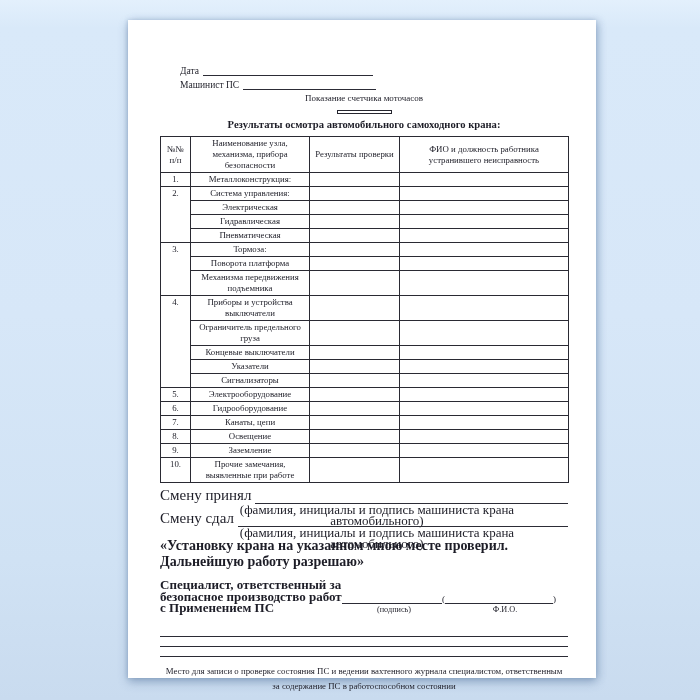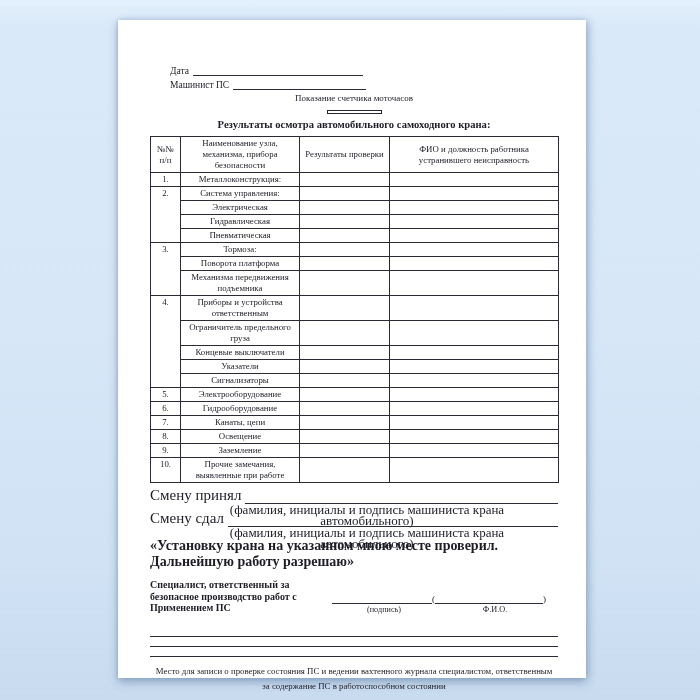--- a/index.html
+++ b/index.html
@@ -3,21 +3,21 @@
 <meta charset="utf-8">
 <style>
   html, body { margin: 0; padding: 0; }
   body {
     width: 700px; height: 700px; overflow: hidden; position: relative;
     background: linear-gradient(180deg, #e3f0fc 0%, #d9e9f9 4%, #d7e7f8 45%, #d0e2f4 80%, #c9dbef 100%);
     font-family: "Liberation Serif", "DejaVu Serif", serif;
     color: #1d1d27;
   }
   .paper {
-    position: absolute; left: 118px; top: 20px; width: 468px; height: 658px;
+    position: absolute; left: 128px; top: 20px; width: 468px; height: 658px;
     background: #ffffff;
     box-shadow: 0 4px 9px rgba(80,110,150,.45), 3px 0 7px rgba(110,140,180,.28), -1px 0 3px rgba(110,140,180,.25);
     box-sizing: border-box;
     padding: 42px 28px 20px 32px;
   }
   .fieldline { display: flex; align-items: flex-end; height: 14px; margin-left: 20px; font-size: 9.5px; }
   .fieldline .lbl { white-space: nowrap; }
   .blank { display: inline-block; border-bottom: 1px solid #2c2c36; height: 10px; margin-left: 4px; }
   .blank.date { width: 170px; }
   .blank.mach { width: 133px; }
@@ -35,21 +35,21 @@
   table.insp .c-res  { width: 90px; }
   table.insp .c-fio  { width: 169px; }
   table.insp td.num { vertical-align: top; }
   table.insp td.b { font-weight: normal; }
   .shift { margin-top: 9px; }
   .shift-line { display: flex; align-items: flex-end; height: 12px; font-size: 15px; }
   .shift-line .blank { flex: 1; }
   .shift-cap { font-size: 13px; text-align: center; width: 330px; margin-left: 52px; height: 11px; line-height: 11px; }
   .quote { margin-top: 0; font-size: 14px; font-weight: bold; }
   .spec { display: flex; margin-top: 9px; }
-  .spec-left { width: 182px; font-size: 10px; font-weight: bold; line-height: 11.5px; }
+  .spec-left { width: 182px; font-size: 13px; font-weight: bold; line-height: 11.5px; }
   .spec-right { flex: 1; margin-top: 13px; }
   .sig-row { display: flex; align-items: flex-end; font-size: 9px; height: 12px; }
   .sig-row .b1 { width: 100px; border-bottom: 1px solid #2c2c36; height: 10px; }
   .sig-row .b2 { width: 108px; border-bottom: 1px solid #2c2c36; height: 10px; }
   .sig-caps { display: flex; font-size: 8.2px; margin-top: 1px; }
   .sig-caps .c1 { width: 104px; text-align: center; }
   .sig-caps .c2 { width: 118px; text-align: center; }
   .rules { margin-top: 22px; }
   .rule { border-top: 1.2px solid #2b2b35; margin-top: 9px; }
   .rule:first-child { margin-top: 0; }
@@ -128,21 +128,21 @@
       <td></td>
       <td></td>
     </tr>
     <tr>
       <td>Механизма передвижения подъемника</td>
       <td></td>
       <td></td>
     </tr>
     <tr>
       <td class="num" rowspan="5">4.</td>
-      <td class="b">Приборы и устройства ответственным</td>
+      <td class="b">Приборы и устройства выключатели</td>
       <td></td>
       <td></td>
     </tr>
     <tr>
       <td>Ограничитель предельного груза</td>
       <td></td>
       <td></td>
     </tr>
     <tr>
       <td>Концевые выключатели</td>

